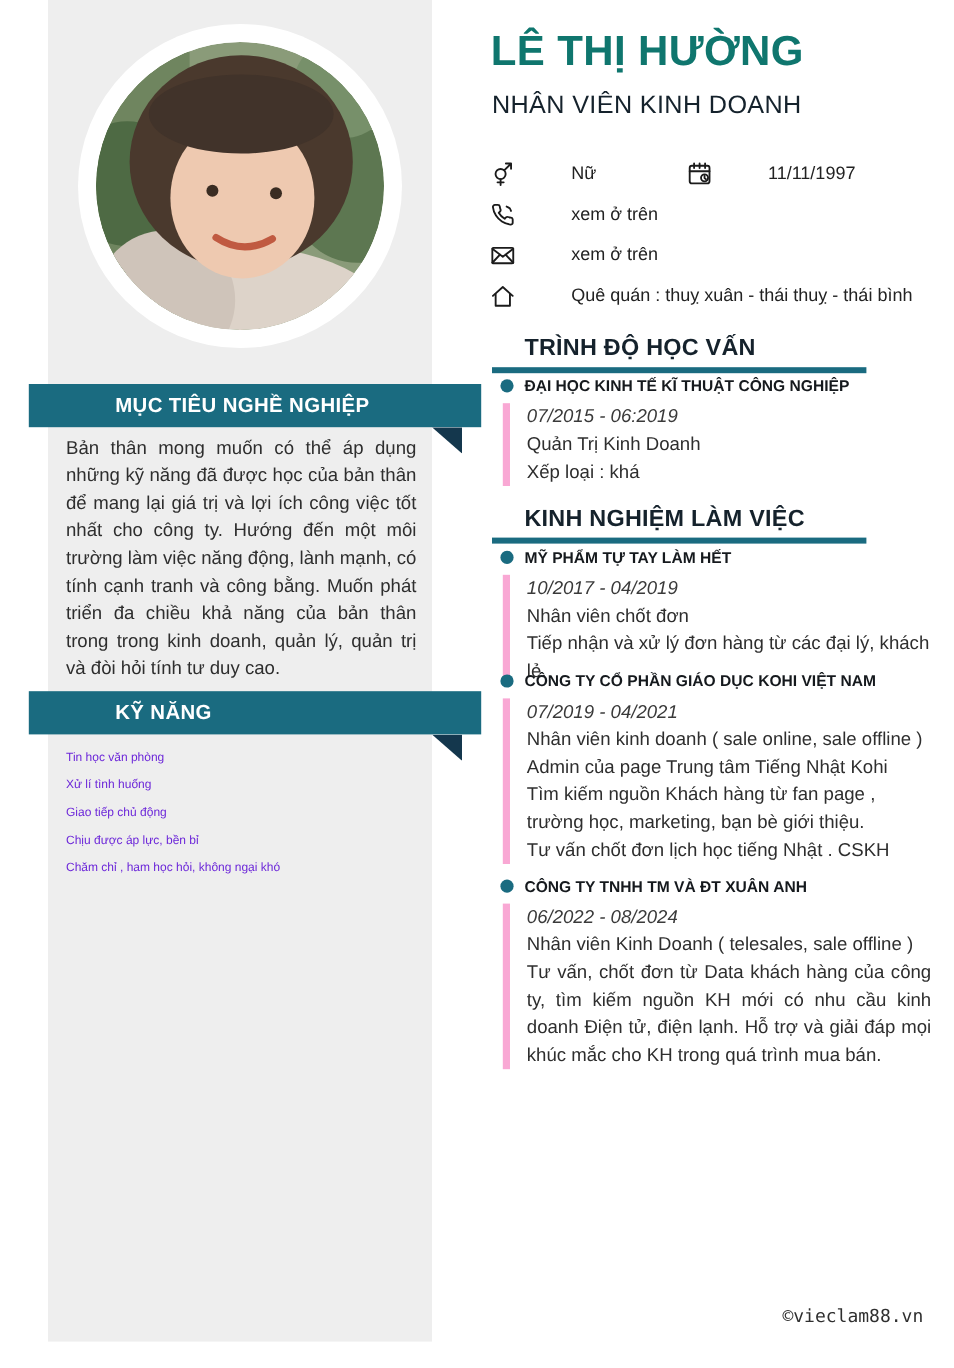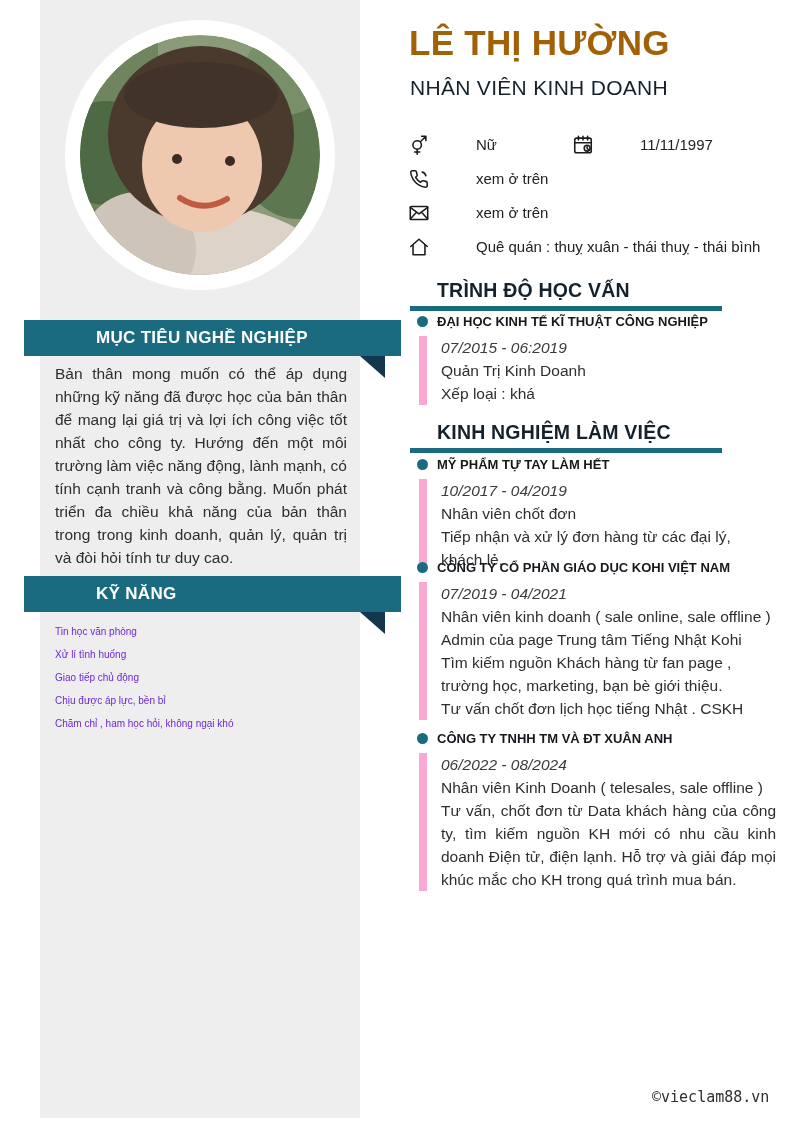--- a/index.html
+++ b/index.html
@@ -12,32 +12,32 @@
   .banner{position:absolute;left:24px;width:377px;height:36px;background:#1a6b80;color:#ffffff;
           font-weight:700;font-size:17px;line-height:36px;padding-left:72px;box-sizing:border-box;
           letter-spacing:.3px;}
   .fold{position:absolute;left:360px;width:25px;height:22px;background:#14374d;
         clip-path:polygon(0 0,100% 0,100% 100%);}
   .objective-text{position:absolute;left:55px;top:362px;width:292px;text-align:justify;
                   font-size:15.5px;line-height:23px;color:#2e2e2e;}
   .skills{position:absolute;left:55px;top:620px;width:300px;font-size:10px;line-height:23px;color:#6d28d9;}
   
   .name{position:absolute;left:409px;top:22px;width:380px;font-size:35px;font-weight:800;
-        color:#a16207;letter-spacing:.3px;line-height:42px;}
+        color:#0f766e;letter-spacing:.3px;line-height:42px;}
   .jobtitle{position:absolute;left:410px;top:76px;width:380px;font-size:21px;font-weight:500;
             color:#15222c;letter-spacing:.3px;}
   .crow{position:absolute;height:22px;font-size:15px;line-height:22px;color:#222;}
   .crow .cicon{position:absolute;left:0;top:0;width:22px;height:22px;}
   .crow .clabel{position:absolute;left:36px;top:0;white-space:nowrap;margin-left:32px;}
   .sec-title{position:absolute;left:410px;font-size:19.5px;font-weight:700;color:#15222c;letter-spacing:.2px;margin-left:27px;}
   .sec-rule{position:absolute;left:410px;width:312px;height:5px;background:#1a6b80;}
   .entry{position:absolute;left:410px;width:366px;}
   .entry .dot{position:absolute;left:7px;top:4px;width:11px;height:11px;border-radius:50%;background:#1a6b80;}
   .entry .etitle{margin-left:27px;font-size:13px;font-weight:700;color:#15191d;line-height:20px;margin-bottom:4px;}
-  .entry .ebody{margin-left:9px;border-left:8px solid #f9a8d4;padding-left:14px;
+  .entry .ebody{margin-left:9px;border-left:6px solid #f9a8d4;padding-left:14px;
                 font-size:15.5px;line-height:23px;color:#2e2e2e;}
   .entry .edate{font-style:italic;color:#3a3a3a;}
   .just{text-align:justify;}
   .watermark{position:absolute;left:652px;top:1088px;font-family:"DejaVu Sans Mono",monospace;
              font-size:15px;color:#2f2f2f;}
   svg.lin{stroke:#1b1b1b;stroke-width:1.7;fill:none;stroke-linecap:round;stroke-linejoin:round;}
 </style>
 </head>
 <body>
 

